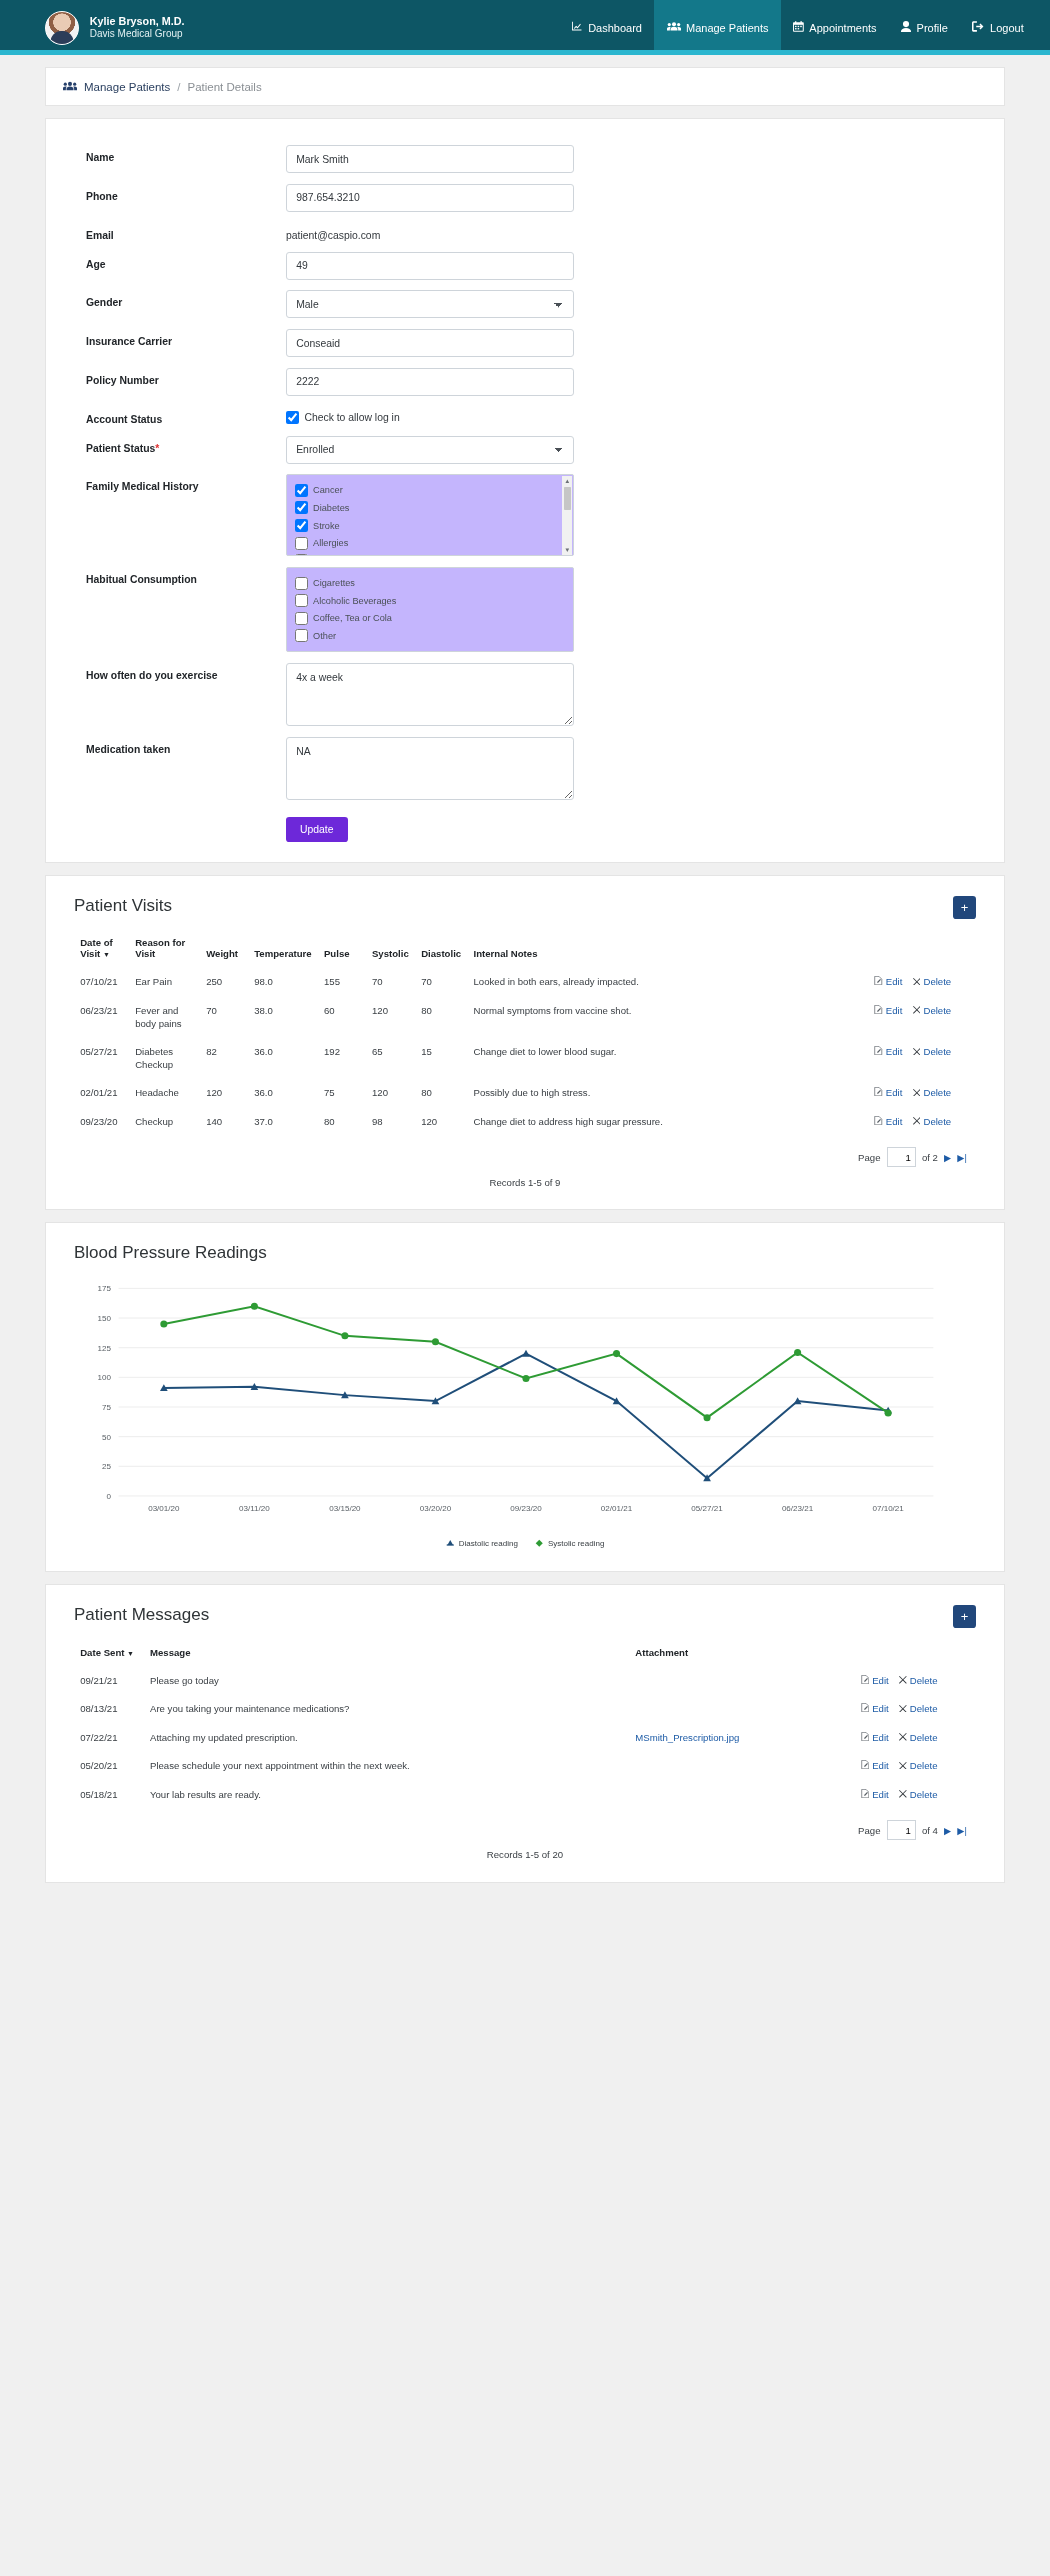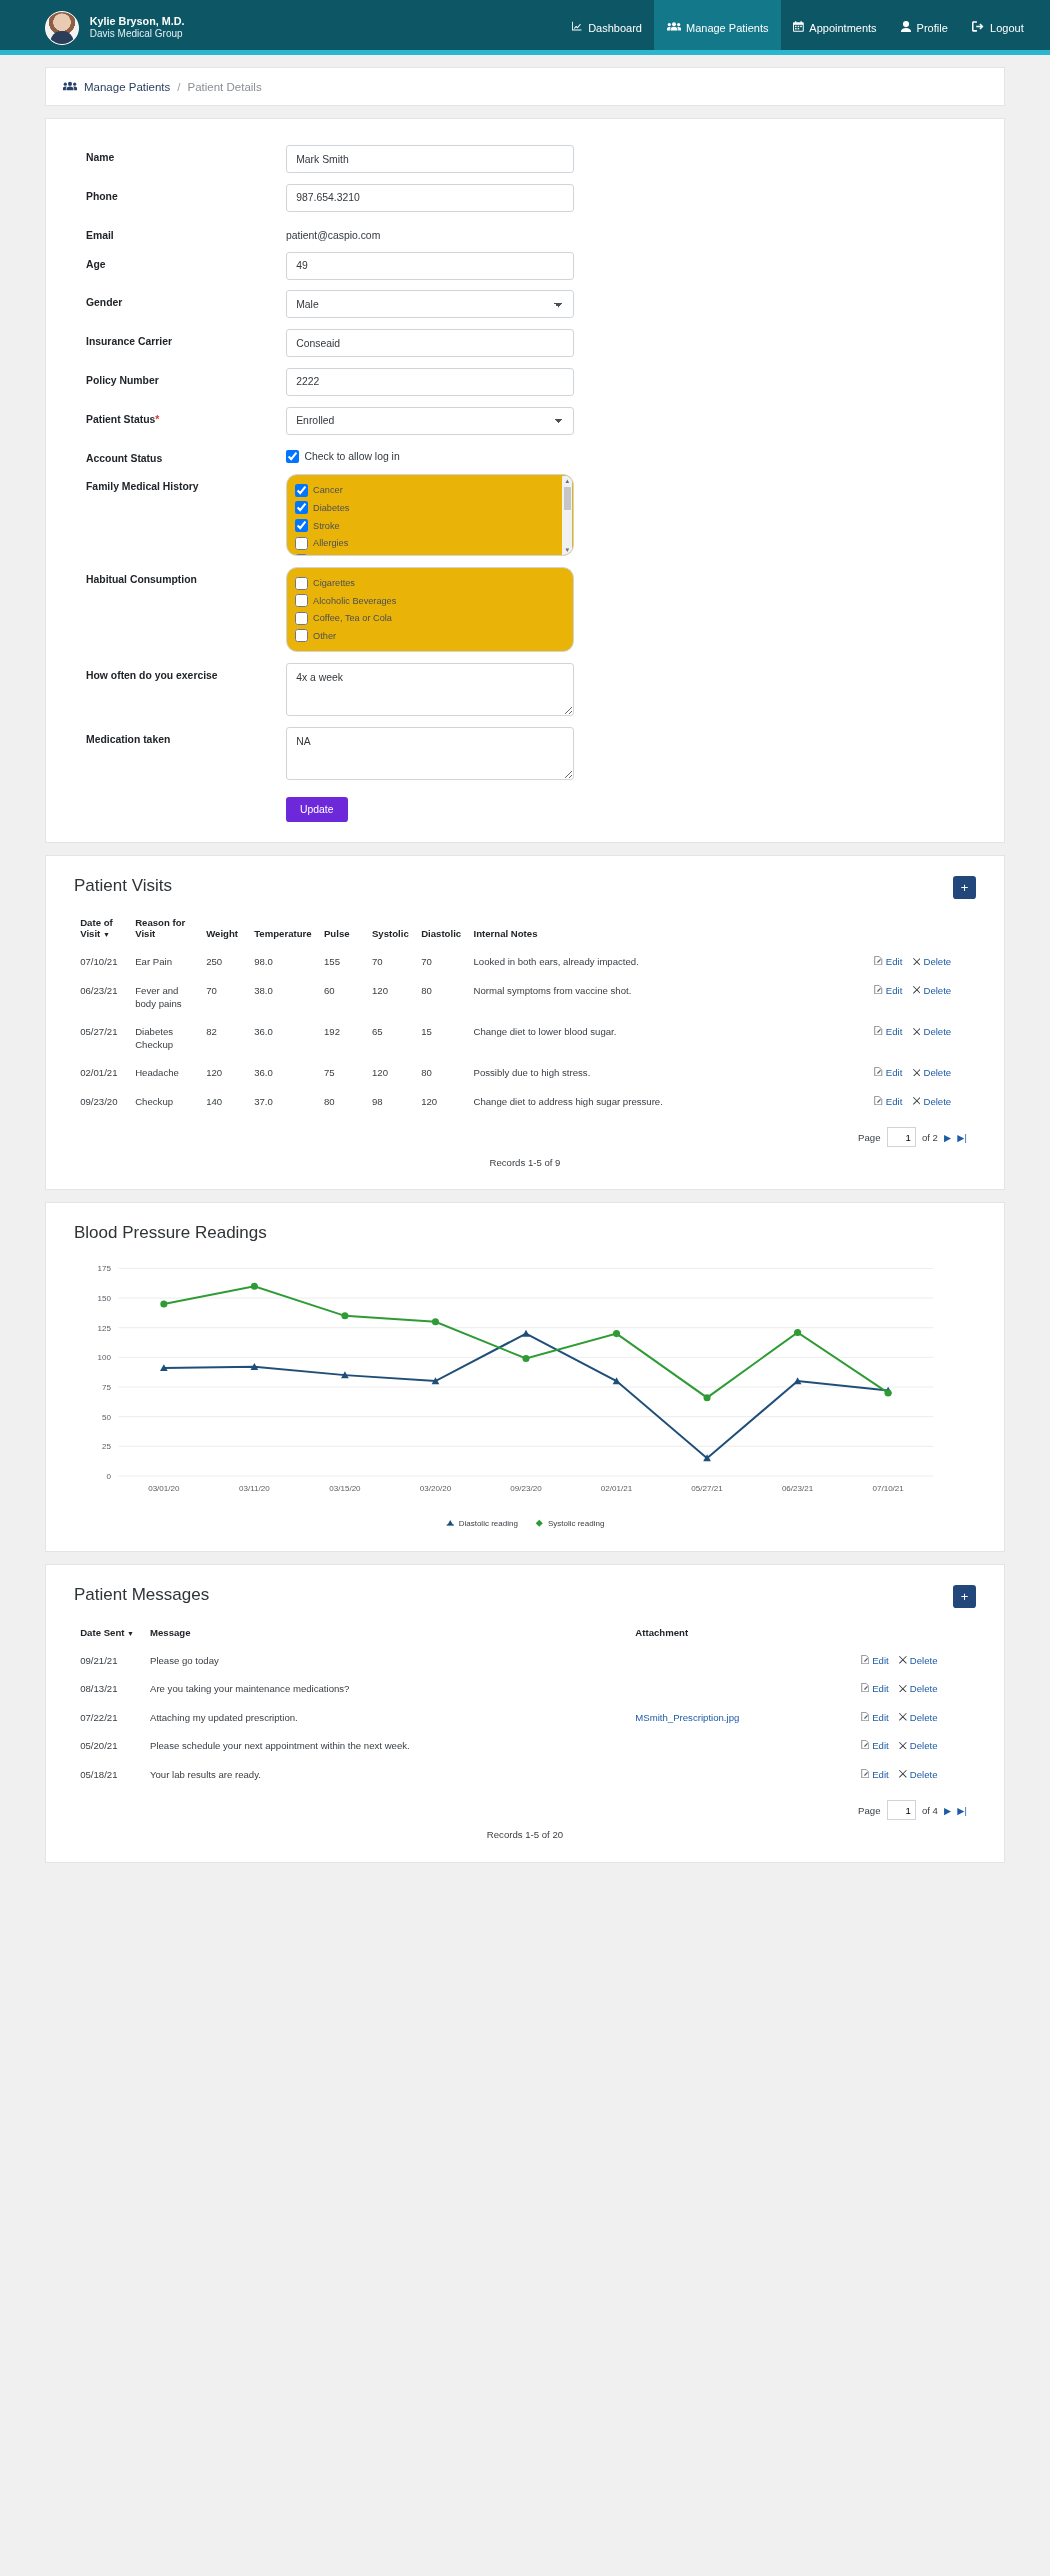--- a/index.html
+++ b/index.html
@@ -150,22 +150,22 @@
     display: flex;
     align-items: center;
     gap: 5.4px;
     padding-top: 4.6px;
     font-size: 10.4px;
     color: #33383d;
   }
   .listbox {
     width: 288px;
     border: 0.8px solid #ced4da;
-    border-radius: 11px;
-    background: #eab308;
+    border-radius: 2px;
+    background: #c4b5fd;
     padding: 6.2px 7.7px;
     position: relative;
   }
   .listbox.scroll { height: 82px; overflow: hidden; }
   .lb-item {
     display: flex;
     align-items: center;
     gap: 5.4px;
     font-size: 9.2px;
     color: #4a5056;
@@ -184,21 +184,21 @@
   }
   .sb-arrow { font-size: 6.2px; color: #6b7076; line-height: 1; }
   .sb-thumb {
     position: absolute;
     top: 10.8px; left: 1.5px;
     width: 7px; height: 23px;
     background: #c6c6c6;
     border-radius: 0.8px;
   }
   textarea.ctl {
-    height: 53px;
+    height: 63px;
     padding: 7px 9.2px;
     resize: vertical;
     display: block;
     line-height: 1.4;
   }
   .btn-row { padding-left: 240px; margin-top: 17px; }
   .btn-update {
     background: #6d28d9;
     color: #ffffff;
     border: none;
@@ -440,35 +440,35 @@
     </div>
 
     <div class="form-row">
       <div class="form-label">Policy Number</div>
       <div class="form-control-wrap">
         <input class="ctl" value="2222" style="">
       </div>
     </div>
 
     <div class="form-row">
-      <div class="form-label"><span>Patient Status</span><span class="req">*</span></div>
-      <div class="form-control-wrap">
-        <select class="ctl">
-          <option>Enrolled</option>
-        </select>
-      </div>
-    </div>
-
-    <div class="form-row">
       <div class="form-label">Account Status</div>
       <div class="form-control-wrap">
         <label class="inline-check">
           <input type="checkbox" checked="" style="">
           <span>Check to allow log in</span>
         </label>
+      </div>
+    </div>
+
+    <div class="form-row">
+      <div class="form-label"><span>Patient Status</span><span class="req">*</span></div>
+      <div class="form-control-wrap">
+        <select class="ctl">
+          <option>Enrolled</option>
+        </select>
       </div>
     </div>
 
     <div class="form-row">
       <div class="form-label">Family Medical History</div>
       <div class="form-control-wrap">
         <div class="listbox scroll">
           <label class="lb-item">
               <input type="checkbox" checked="" style="">
               <span>Cancer</span>

